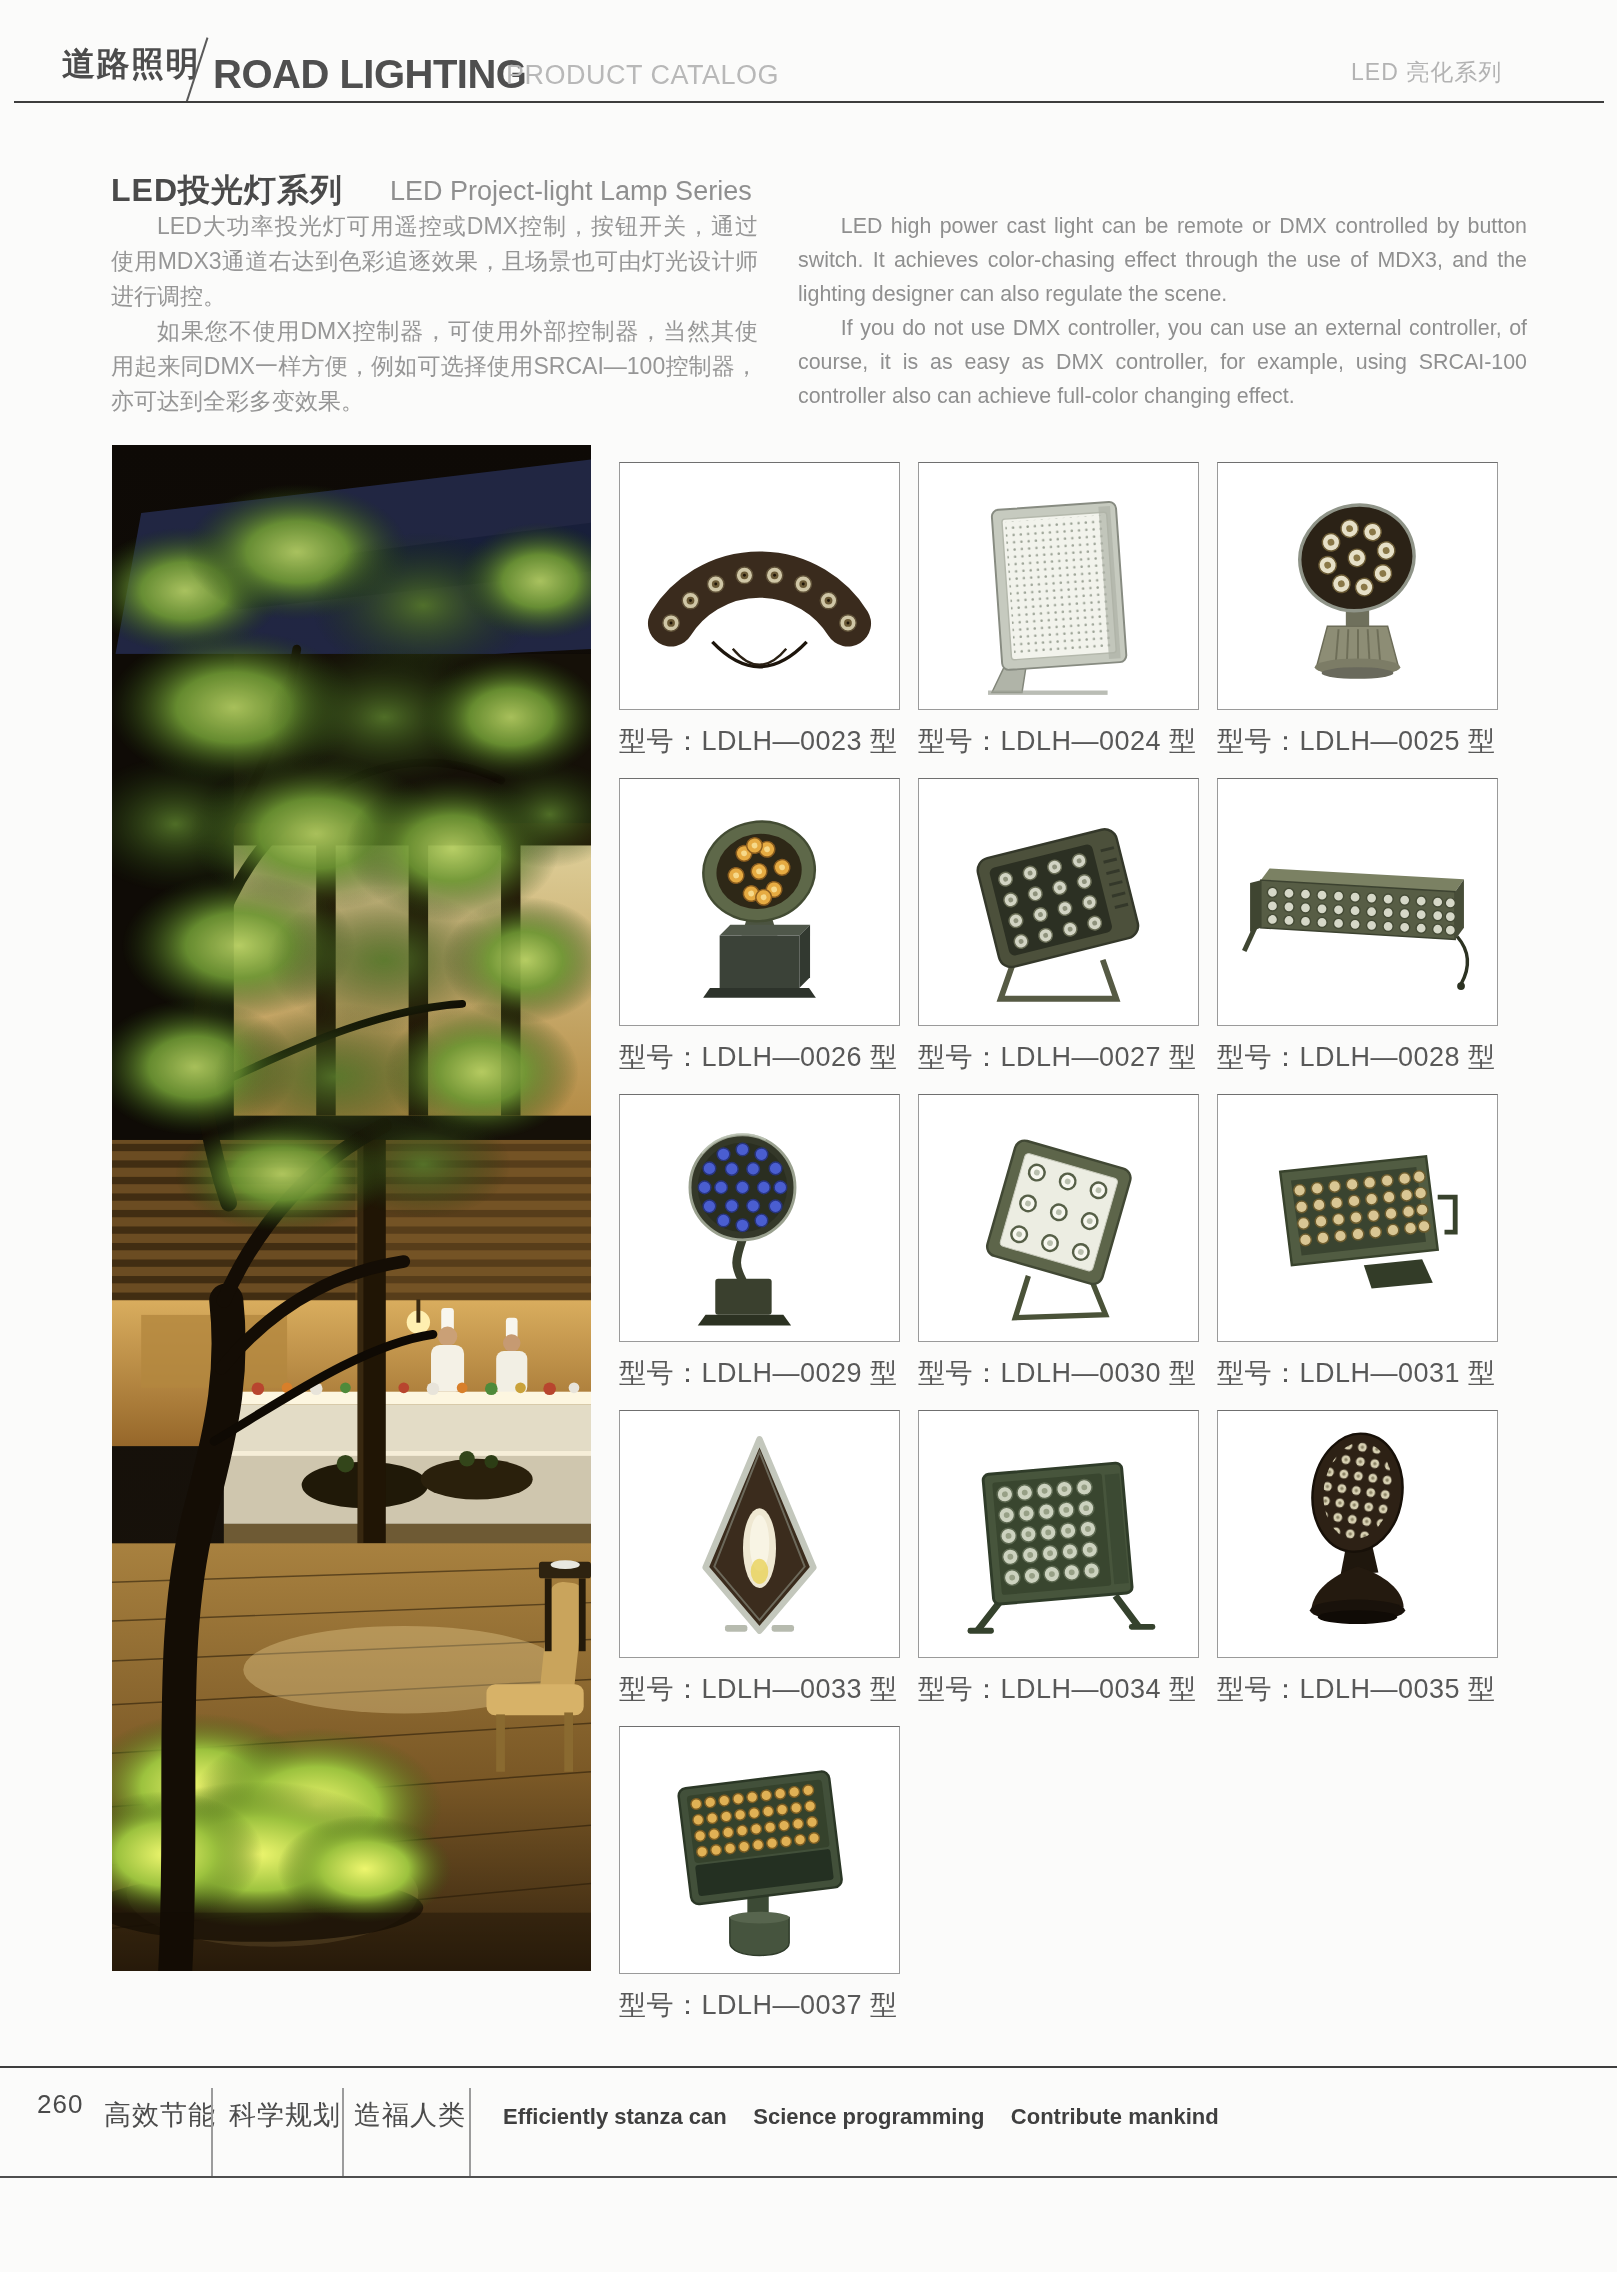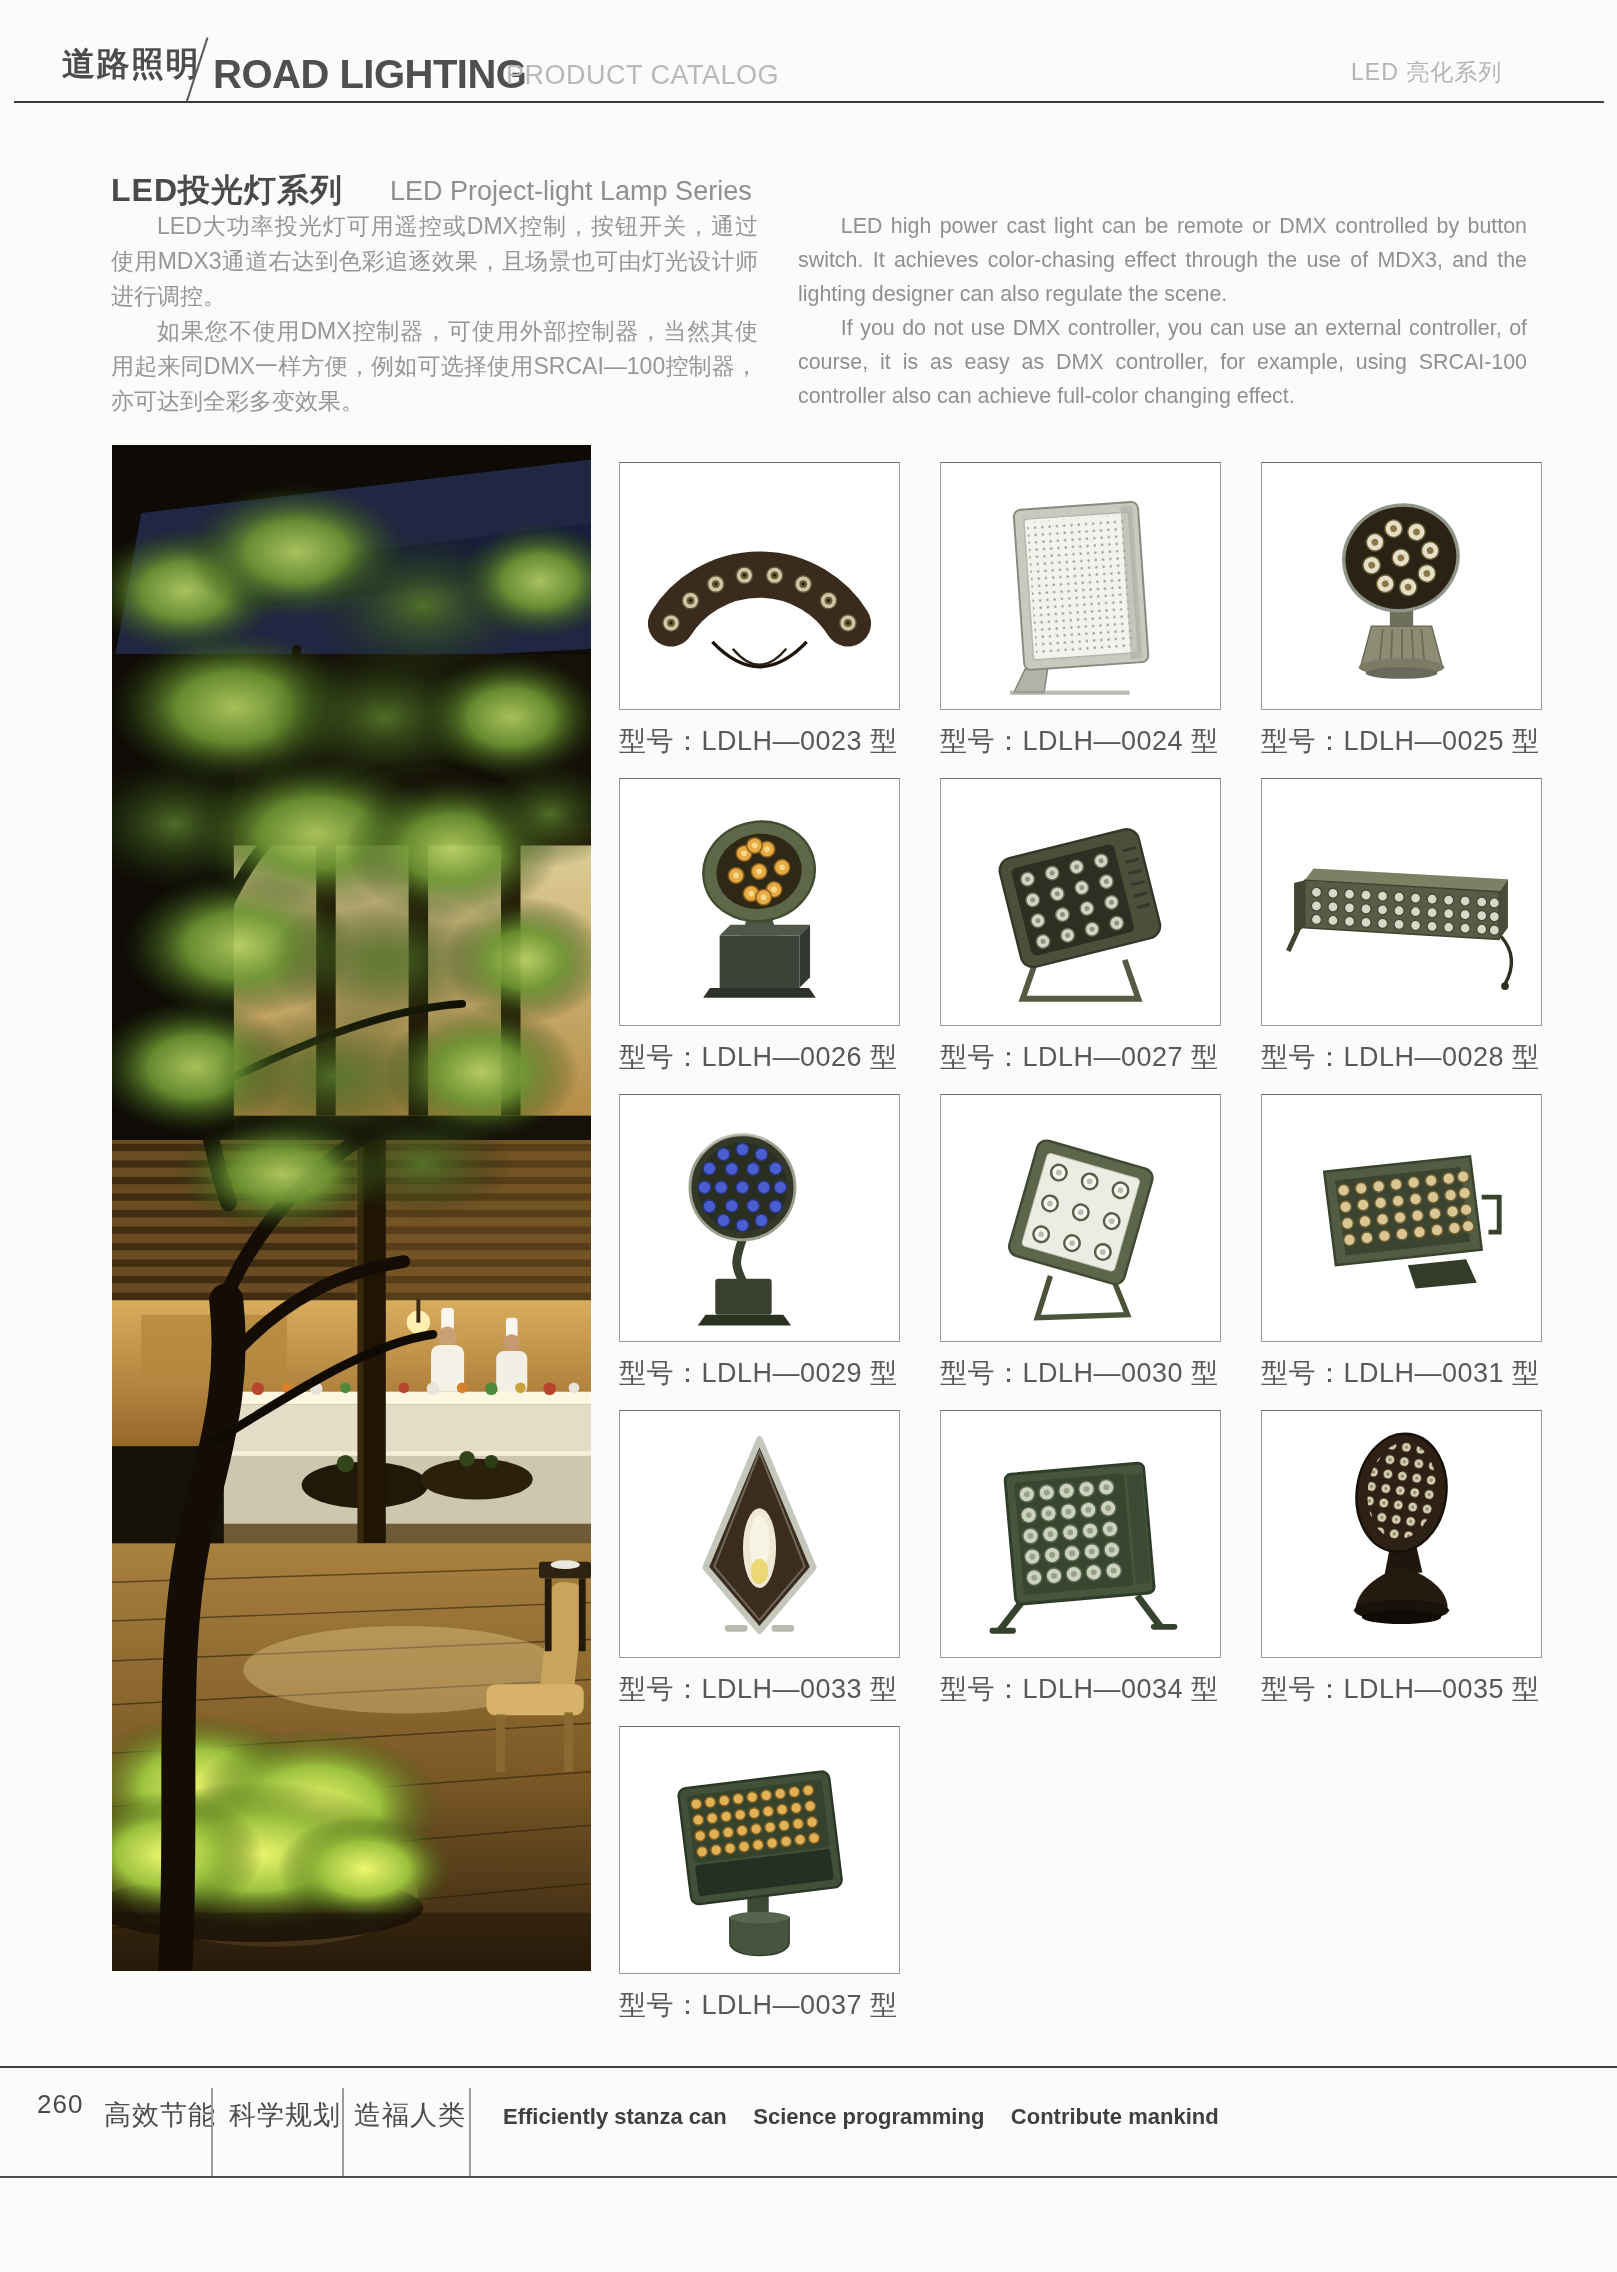--- a/index.html
+++ b/index.html
@@ -22,21 +22,21 @@
   .sec-title-en{left:390px;top:176px;font-size:27px;color:#8f8f8f;}
   .para-col{text-align:justify;}
   .para-cn{left:111px;top:209px;width:647px;font-size:23px;line-height:35px;color:#969696;}
   .para-en{left:798px;top:209px;width:729px;font-size:21.4px;line-height:34px;color:#8f8f8f;}
   .para-col p{margin:0;text-indent:2em;}
   
   .photo{left:112px;top:445px;width:479px;height:1526px;background:#0e0a06;}
   .photo svg{display:block;width:100%;height:100%;}
   
   .grid{left:619px;top:462px;width:886px;display:grid;
-        grid-template-columns:repeat(3,281px);column-gap:40px;grid-auto-rows:316px;}
+        grid-template-columns:repeat(3,281px);column-gap:18px;grid-auto-rows:316px;}
   .pbox{width:281px;height:248px;box-sizing:border-box;background:#fff;
         border:1.5px solid #9a9a9a;border-top-color:#6f6f6f;}
   .pbox svg{display:block;width:100%;height:100%;}
   .plabel{margin-top:12.6px;font-size:27px;color:#585858;letter-spacing:0.5px;white-space:nowrap;}
   
   .ft-rule-top{left:0;top:2066px;width:1617px;height:1.9px;background:#3e3e3e;}
   .ft-page{left:37px;top:2089px;font-size:26px;color:#4a4a4a;letter-spacing:1px;}
   .ft-cn{top:2097px;font-size:27px;color:#4c4c4c;letter-spacing:1px;}
   .ft-cn1{left:104px;} .ft-cn2{left:229px;} .ft-cn3{left:354px;}
   .ft-div{top:2088px;width:1.5px;height:89px;background:#9c9c9c;}

